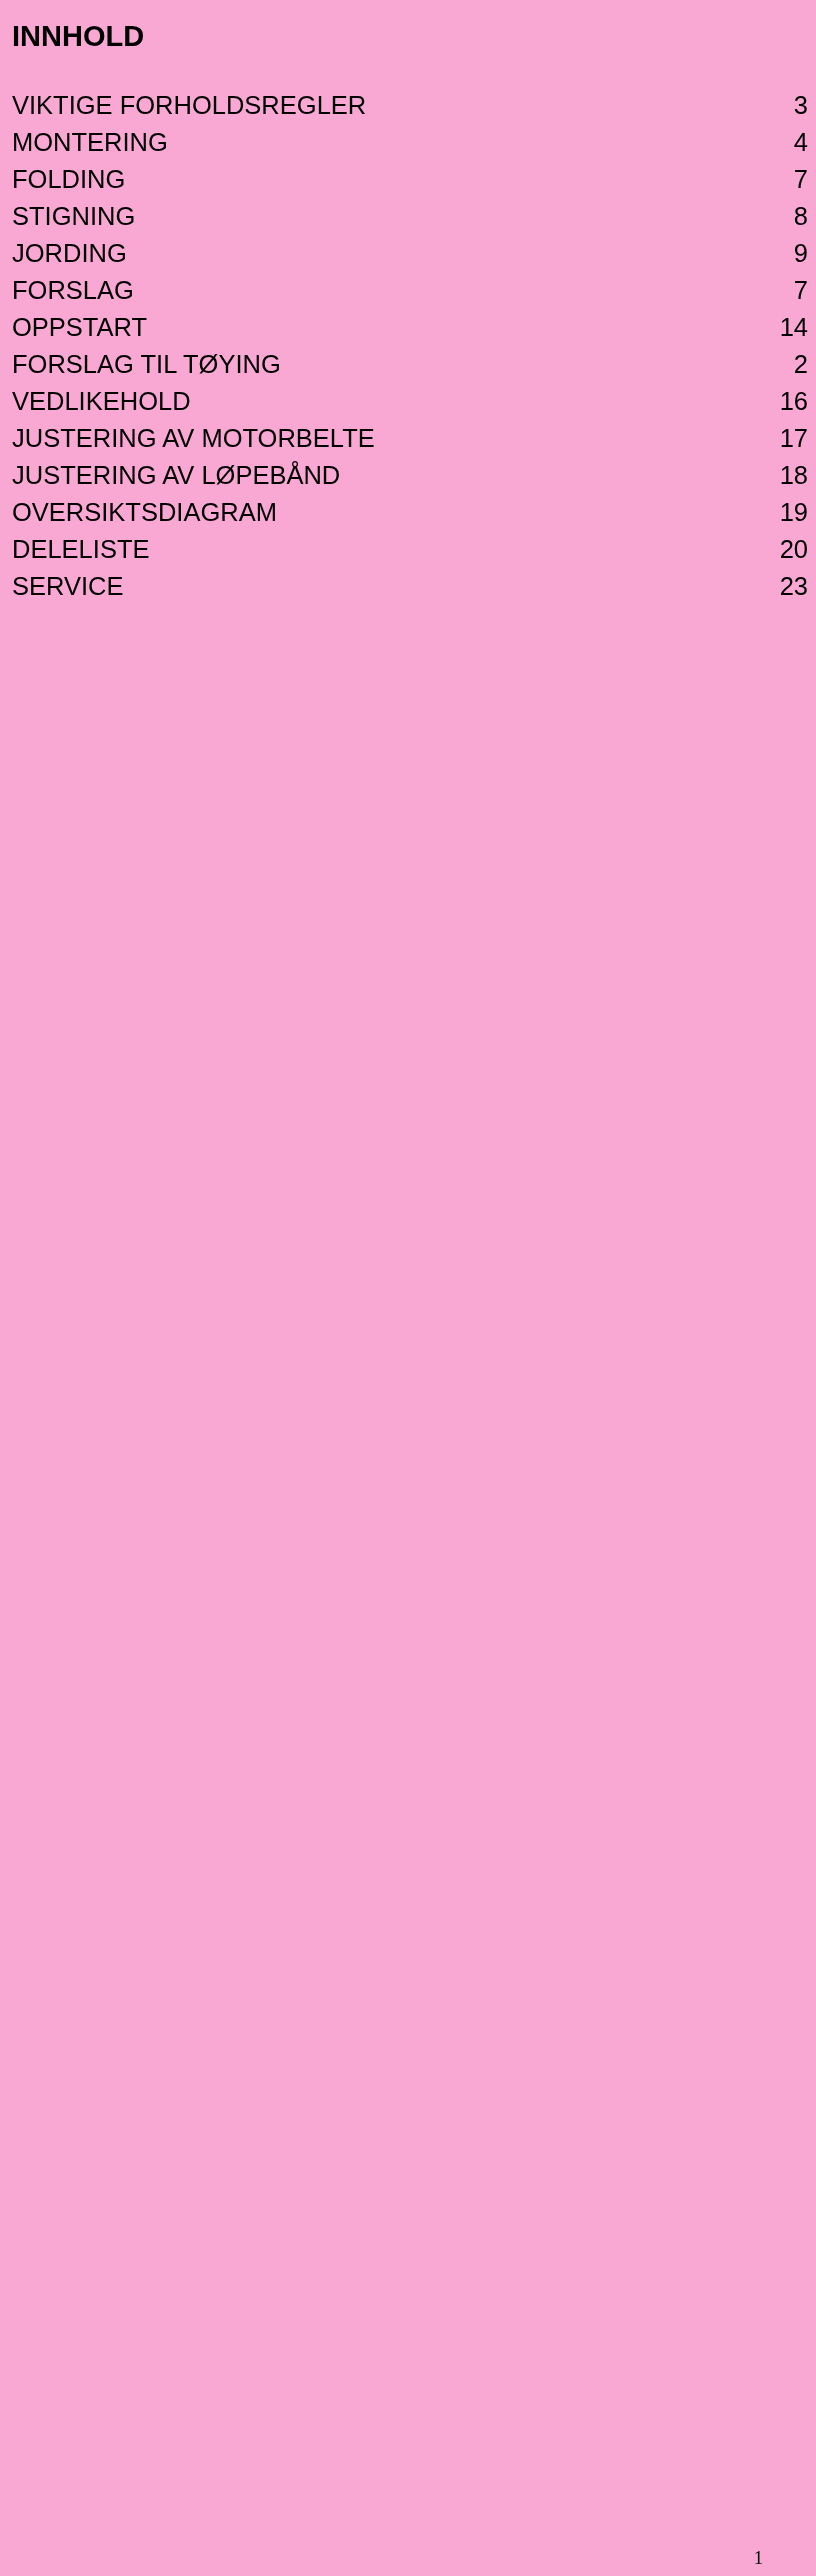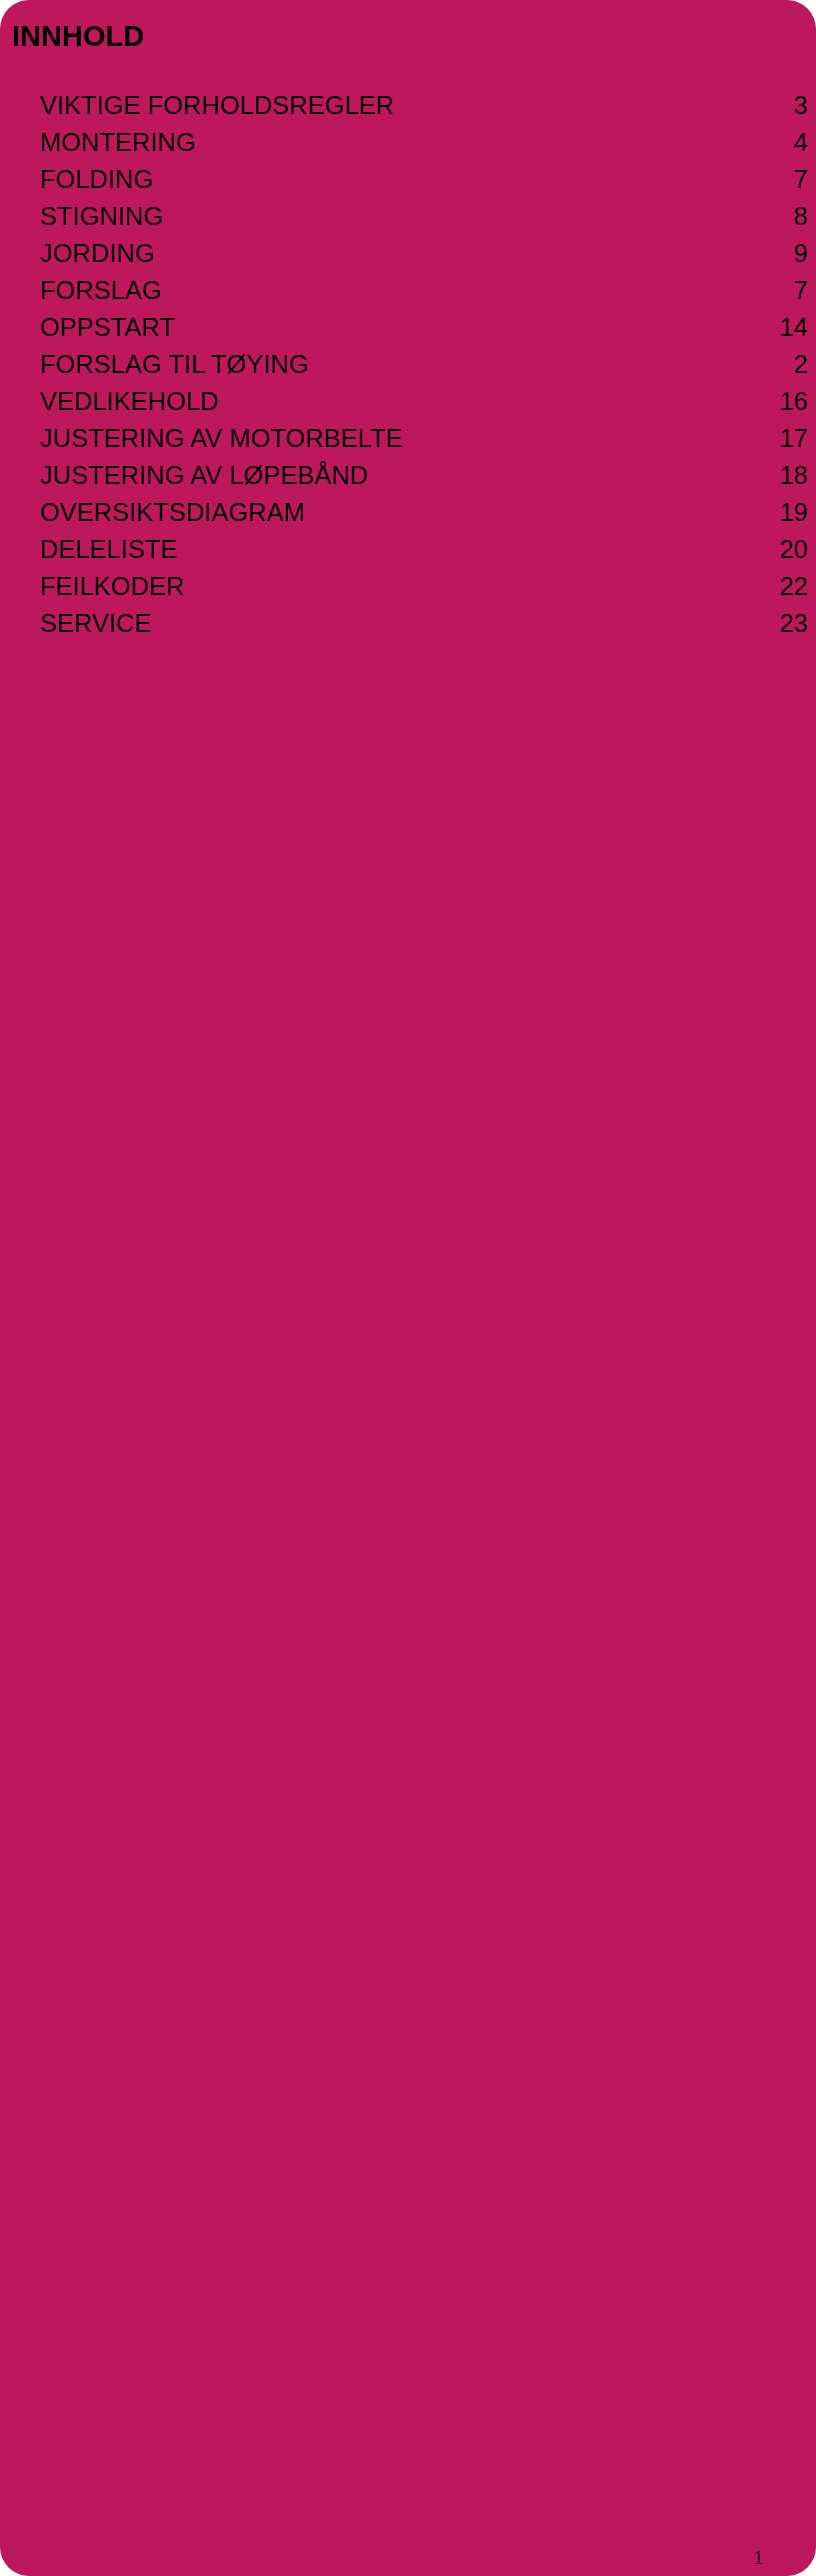--- a/index.html
+++ b/index.html
@@ -12,24 +12,23 @@
   body {
     font-family: "Liberation Sans", sans-serif;
     color: #000000;
     -webkit-font-smoothing: antialiased;
   }
 
   .page {
     position: relative;
     width: 816px;
     height: 2576px;
-    background: #be185d;
+    background: #f9a8d4;
     overflow: hidden;
     box-sizing: border-box;
-    border-radius: 29px;
   }
 
   
   .doc-title {
     position: absolute;
     left: 12px;
     top: 0px;
     font-size: 29px;
     font-weight: bold;
     letter-spacing: 0px;
@@ -45,21 +44,20 @@
     width: 796px;
   }
 
   .toc-entry {
     display: flex;
     align-items: baseline;
     justify-content: space-between;
     height: 37px;
     line-height: 37px;
     white-space: nowrap;
-    margin-left: 28px;
   }
 
   .toc-label {
     font-size: 25.5px;
     font-weight: normal;
     letter-spacing: 0px;
     flex: 0 1 auto;
     overflow: hidden;
   }
 
@@ -138,24 +136,20 @@
       </div>
       <div class="toc-entry">
         <span class="toc-label">OVERSIKTSDIAGRAM</span>
         <span class="toc-page">19</span>
       </div>
       <div class="toc-entry">
         <span class="toc-label">DELELISTE</span>
         <span class="toc-page">20</span>
       </div>
       <div class="toc-entry">
-        <span class="toc-label">FEILKODER</span>
-        <span class="toc-page">22</span>
-      </div>
-      <div class="toc-entry">
         <span class="toc-label">SERVICE</span>
         <span class="toc-page">23</span>
       </div>
     </div>
 
   <div class="folio">1</div>
 
 </div>
 
 

